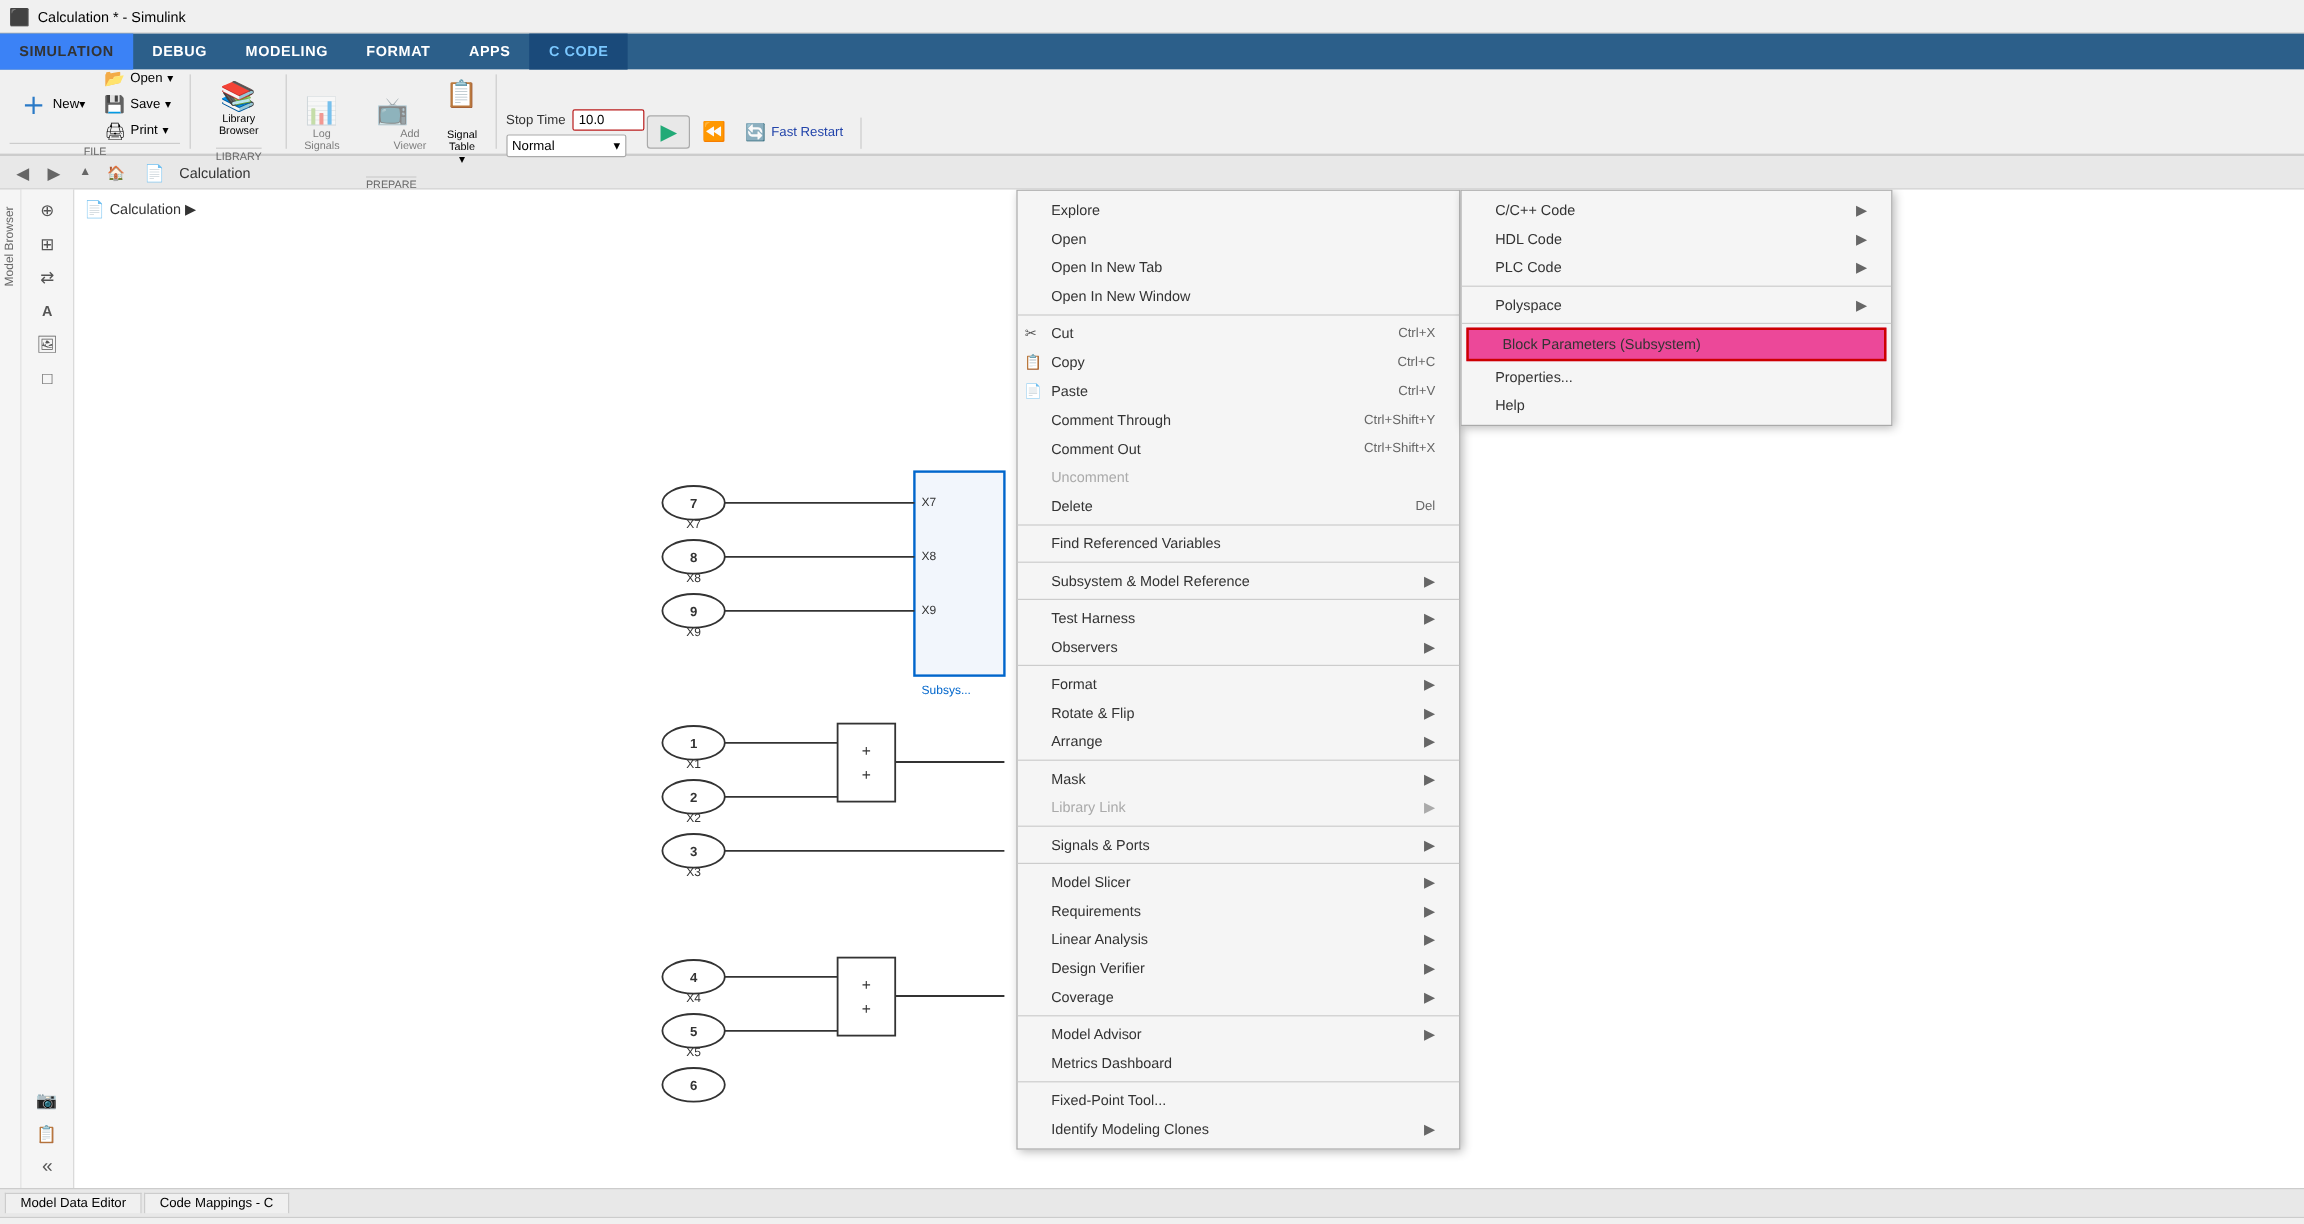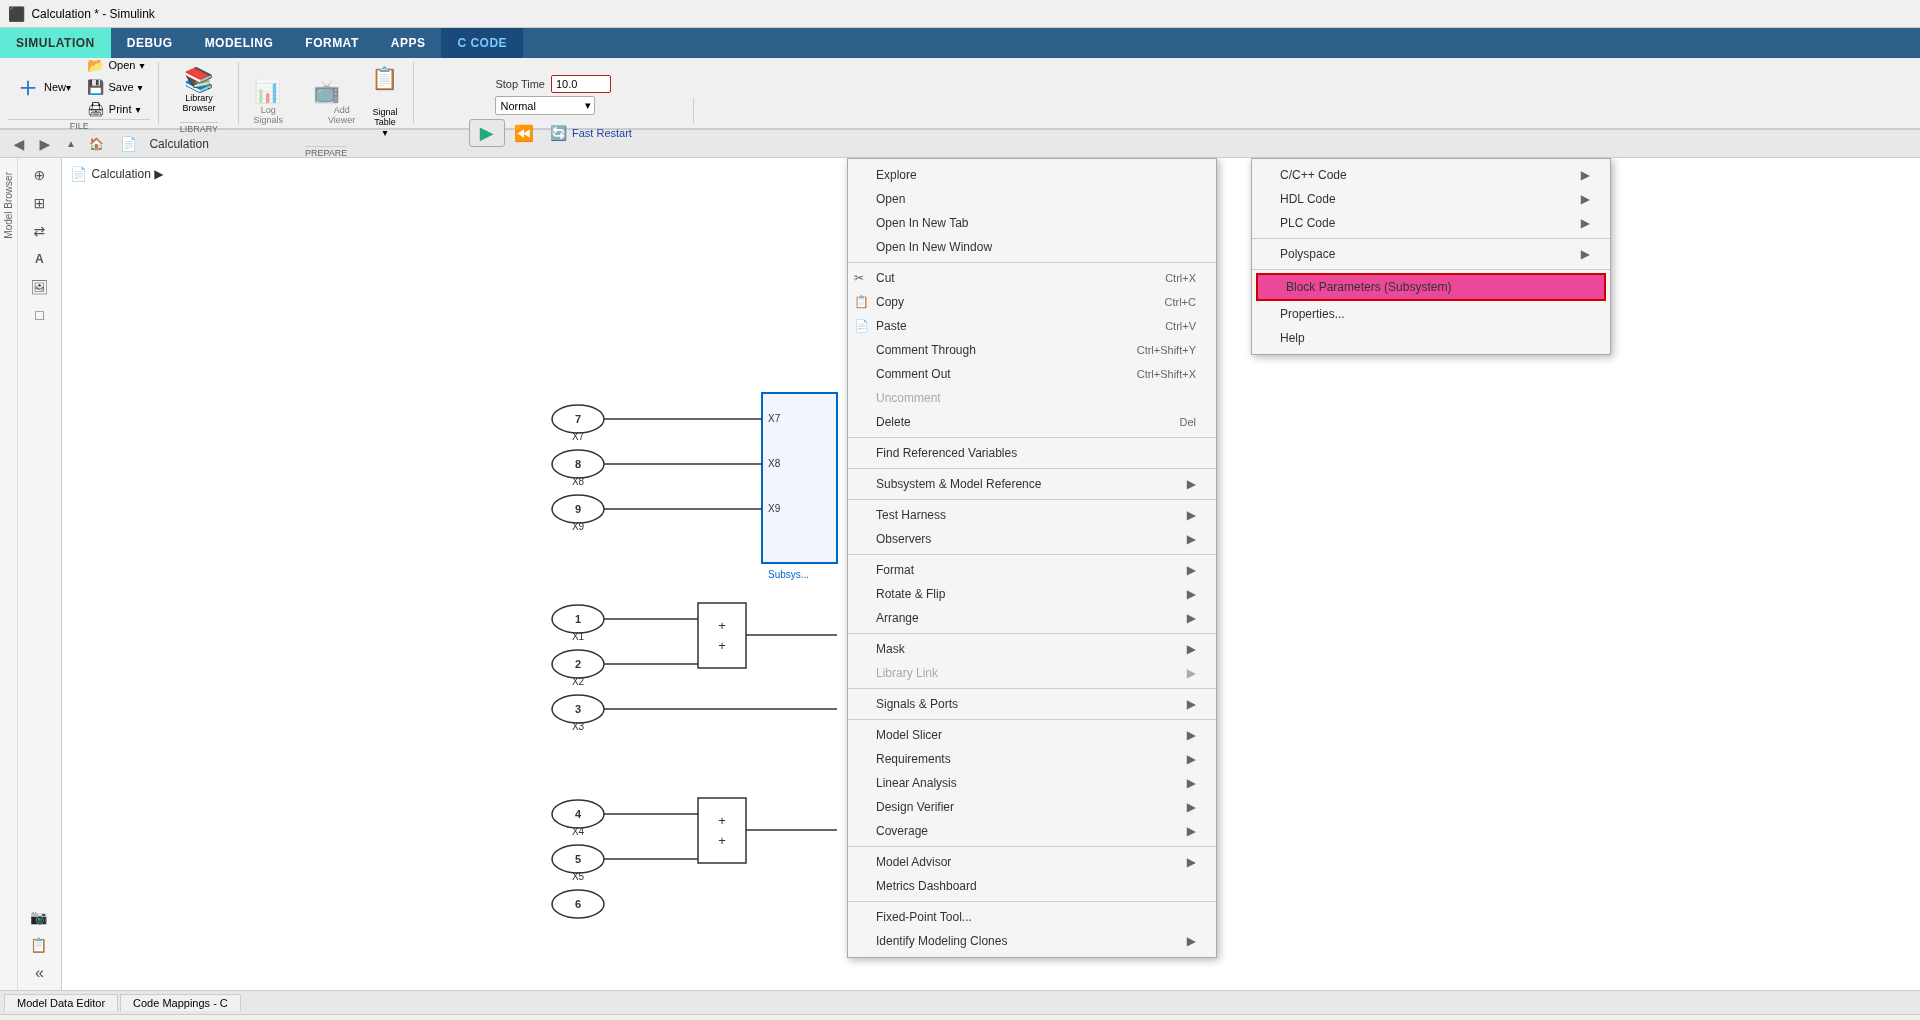--- a/index.html
+++ b/index.html
@@ -27,21 +27,21 @@
     .ribbon-tab {
       padding: 0 16px;
       display: flex;
       align-items: center;
       color: white;
       font-size: 12px;
       font-weight: 600;
       cursor: pointer;
       letter-spacing: 0.5px;
     }
-    .ribbon-tab.active { background: #5eead4; color: #333; }
+    .ribbon-tab.active { background: #3b82f6; color: #333; }
     .ribbon-tab.ccode { background: #1a4a7a; color: #7bc8ff; }
 
     
     #toolbar {
       background: #f0f0f0;
       height: 72px;
       border-bottom: 2px solid #ccc;
       display: flex;
       align-items: stretch;
       padding: 4px 0;
@@ -189,21 +189,20 @@
     #context-menu-right {
       position: absolute;
       left: 1155px;
       top: 0px;
       width: 360px;
       background: #f5f5f5;
       border: 1px solid #aaa;
       box-shadow: 2px 2px 8px rgba(0,0,0,0.3);
       z-index: 100;
       padding: 4px 0;
-      margin-left: 34px;
     }
     .menu-item-highlighted {
       display: flex;
       align-items: center;
       padding: 5px 20px 5px 28px;
       cursor: pointer;
       font-size: 12px;
       color: #333;
       background: #ec4899;
       border: 2px solid #cc0000;
@@ -318,21 +317,21 @@
       </div>
       <div class="toolbar-btn">
         <span style="font-size: 22px; color: #333;">📋</span>
         <span style="font-size: 9px; text-align: center; margin-top: 15px;">Signal<br>Table</span>
         <span style="font-size: 10px;">▾</span>
       </div>
     </div>
     <div style="font-size: 9px; color: #666; text-align: center; border-top: 1px solid #ccc; padding-top: 1px;">PREPARE</div>
   </div>
 
-  <div class="toolbar-group" style="flex-direction: column; min-width: 280px; justify-content: center; gap: 2px; margin-top: 36px;">
+  <div class="toolbar-group" style="min-width: 280px; justify-content: center; gap: 2px; margin-top: 36px;">
     <div style="display: flex; flex-direction: column; gap: 3px; padding: 2px 0;">
       <div class="sim-row">
         <span class="sim-label">Stop Time</span>
         <input class="sim-input" type="text" value="10.0" style="">
       </div>
       <div class="sim-row">
         <div class="sim-dropdown">
           <span>Normal</span>
           <span>▾</span>
         </div>

